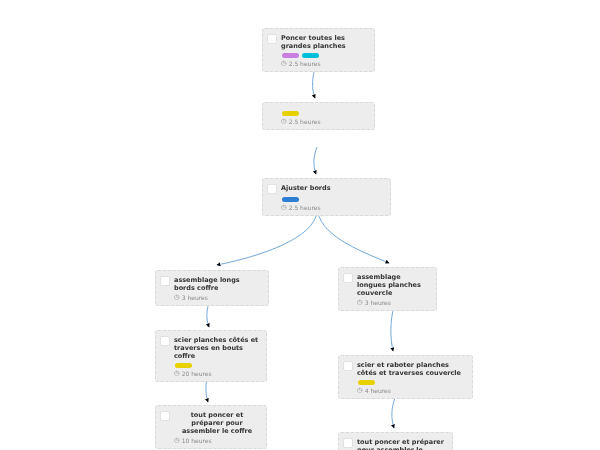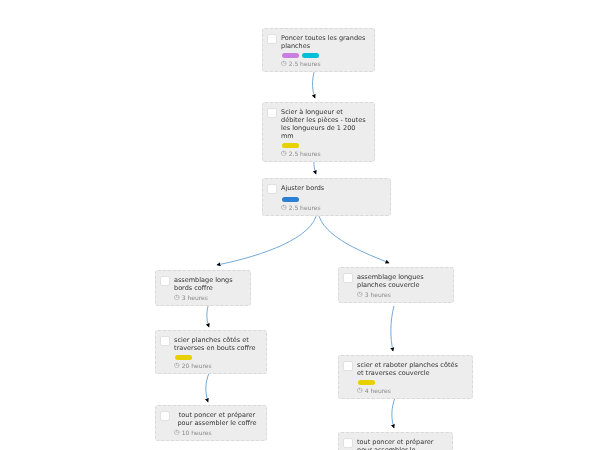--- a/index.html
+++ b/index.html
@@ -18,21 +18,21 @@
     box-sizing:border-box;
     cursor:pointer;
   }
   .head{display:flex;align-items:flex-start;gap:4px;}
   .checkbox{
     flex:0 0 auto;width:10px;height:10px;margin-top:0;
     background:#ffffff;border:1px solid #e1e1e1;border-radius:2px;
     box-sizing:border-box;
   }
   .title{
-    font-size:6.5px;line-height:8px;font-weight:normal;
+    font-size:6.5px;line-height:8px;font-weight:bold;
     color:var(--title,#333333);
   }
   .tags{display:flex;gap:3px;margin:3px 0 1px 15px;}
   .tag{display:inline-block;width:17px;height:5px;border-radius:2.5px;}
   .meta{
     display:flex;align-items:center;gap:2px;
     margin:2px 0 0 14px;
     font-size:6px;line-height:7px;color:var(--meta,#8a8a8a);
   }
   .clock{font-size:6.5px;line-height:7px;}
@@ -67,24 +67,20 @@
     <span class="tag" style="background-color: rgb(201, 127, 224);"></span>
     <span class="tag" style="background-color: rgb(0, 192, 217);"></span>
   </div>
   <div class="meta">
     <span class="clock">◷</span>
     <span>2.5 heures</span>
   </div>
 </div>
 
 <div class="node" style="left:262px;top:102px;width:113px;">
-  <div class="head">
-    <span class="checkbox"></span>
-    <span class="title">Scier à longueur et débiter les pièces - toutes les longueurs de 1 200 mm</span>
-  </div>
   <div class="tags">
     <span class="tag" style="background-color: rgb(231, 209, 0);"></span>
   </div>
   <div class="meta">
     <span class="clock">◷</span>
     <span>2.5 heures</span>
   </div>
 </div>
 
 <div class="node" style="left:262px;top:178px;width:129px;">
@@ -94,32 +90,32 @@
   </div>
   <div class="tags">
     <span class="tag" style="background-color: rgb(45, 127, 211);"></span>
   </div>
   <div class="meta">
     <span class="clock">◷</span>
     <span>2.5 heures</span>
   </div>
 </div>
 
-<div class="node" style="left:155px;top:270px;width:96px;">
+<div class="node" style="left:155px;top:270px;width:114px;">
   <div class="head">
     <span class="checkbox"></span>
     <span class="title">assemblage longs bords coffre</span>
   </div>
   <div class="meta">
     <span class="clock">◷</span>
     <span>3 heures</span>
   </div>
 </div>
 
-<div class="node" style="left:338px;top:267px;width:116px;">
+<div class="node" style="left:338px;top:267px;width:99px;">
   <div class="head">
     <span class="checkbox"></span>
     <span class="title">assemblage longues planches couvercle</span>
   </div>
   <div class="meta">
     <span class="clock">◷</span>
     <span>3 heures</span>
   </div>
 </div>
 

